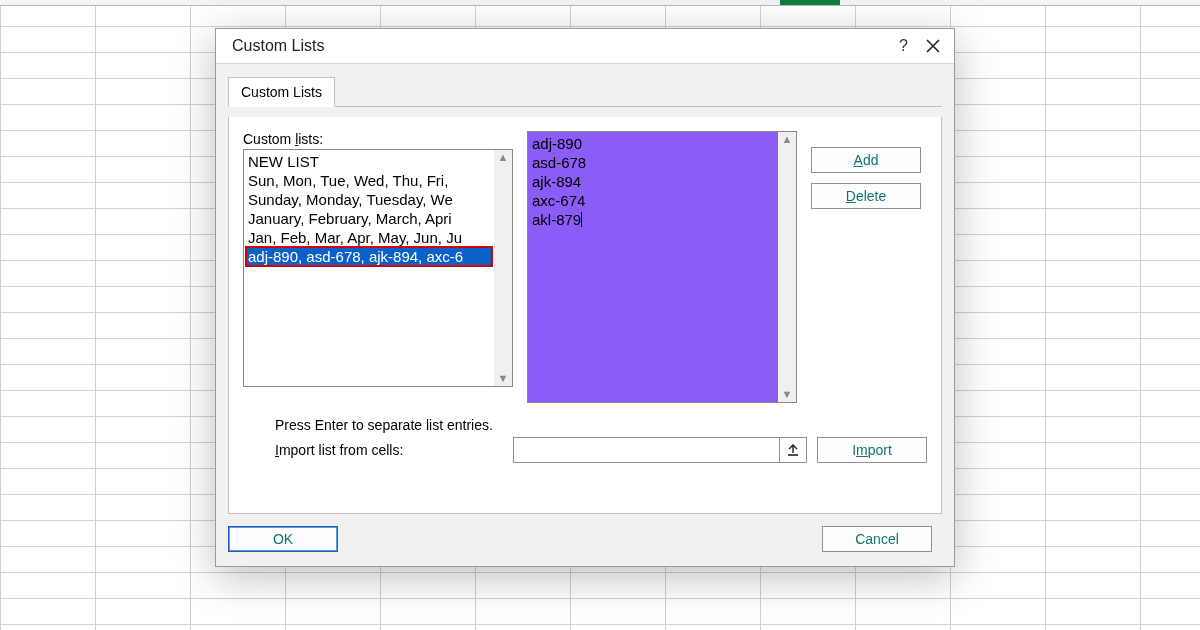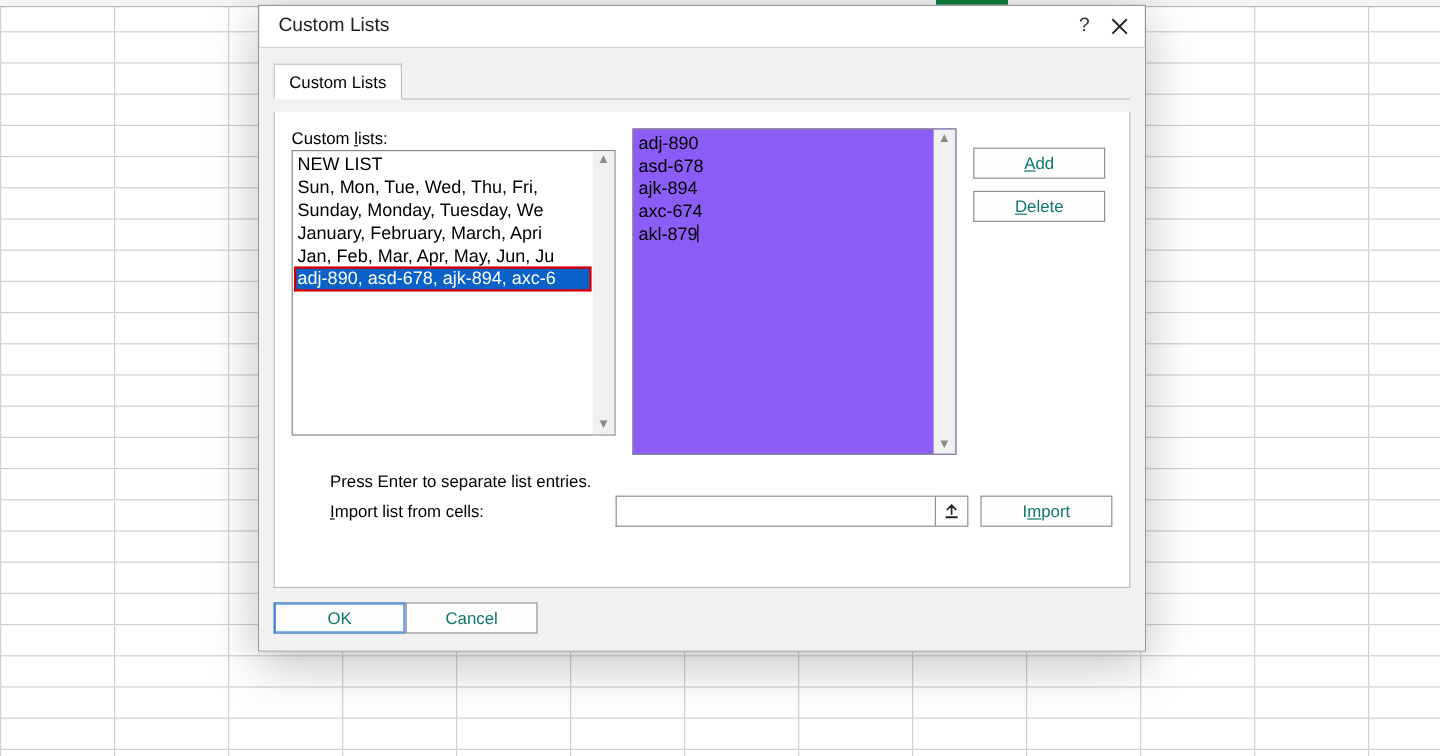--- a/index.html
+++ b/index.html
@@ -41,21 +41,21 @@
     top: 0;
     left: 780px;
     width: 60px;
     height: 5px;
     background: #107c41;
   }
   
   .dialog {
     position: absolute;
     left: 215px;
-    top: 4px;
+    top: 28px;
     width: 740px;
     background: #fff;
     border: 1px solid #9a9a9a;
     box-shadow: 0 10px 40px rgba(0,0,0,0.25);
   }
   .titlebar {
     display: flex;
     align-items: center;
     justify-content: space-between;
     padding: 8px 14px 8px 16px;
@@ -225,21 +225,21 @@
   .celledit .picker {
     width: 28px;
     border: 1px solid #8f8f8f;
     background: #fdfdfd;
     display: flex;
     align-items: center;
     justify-content: center;
   }
   .footer {
     display: flex;
-    justify-content: flex-start;
+    justify-content: space-between;
     padding: 12px 10px 0 0;
   }
   .btn.primary {
     border: 1px solid #1a5fb4;
     box-shadow: inset 0 0 0 1px #5a9bea;
   }
 </style>
 </head>
 <body>
 

